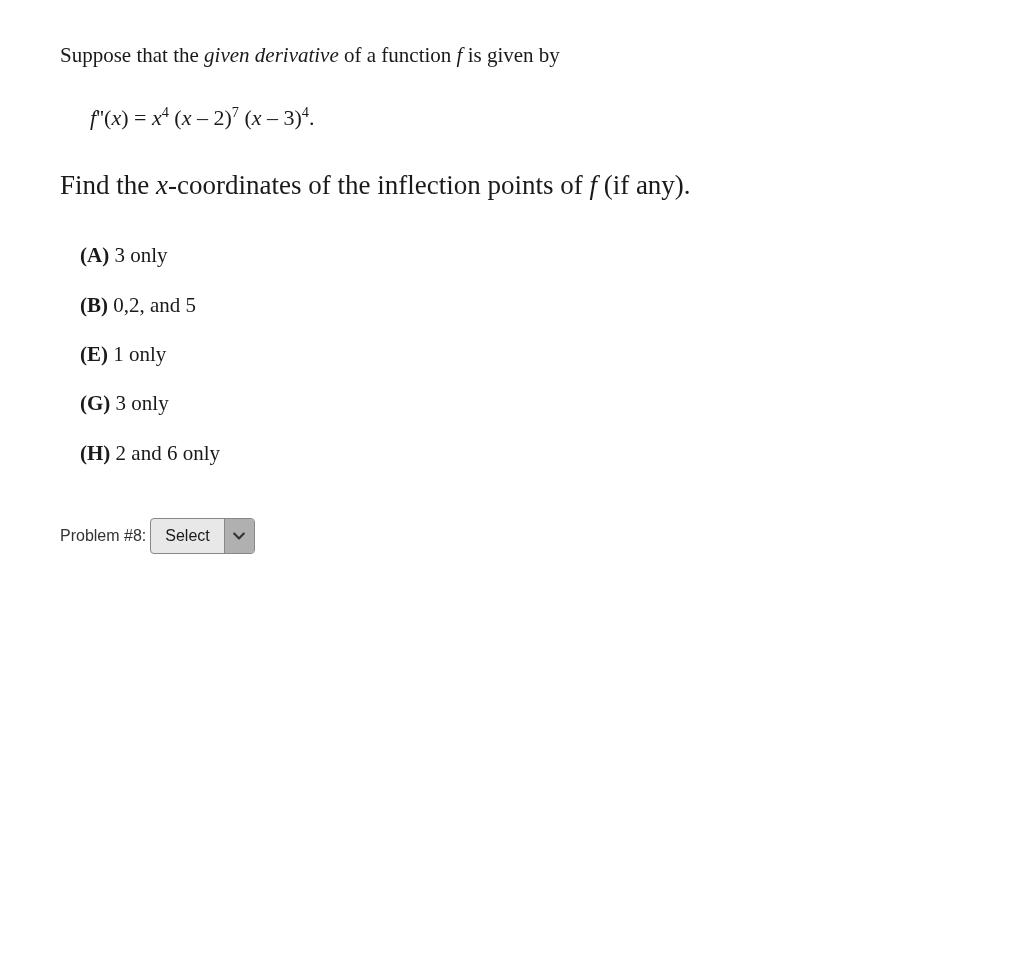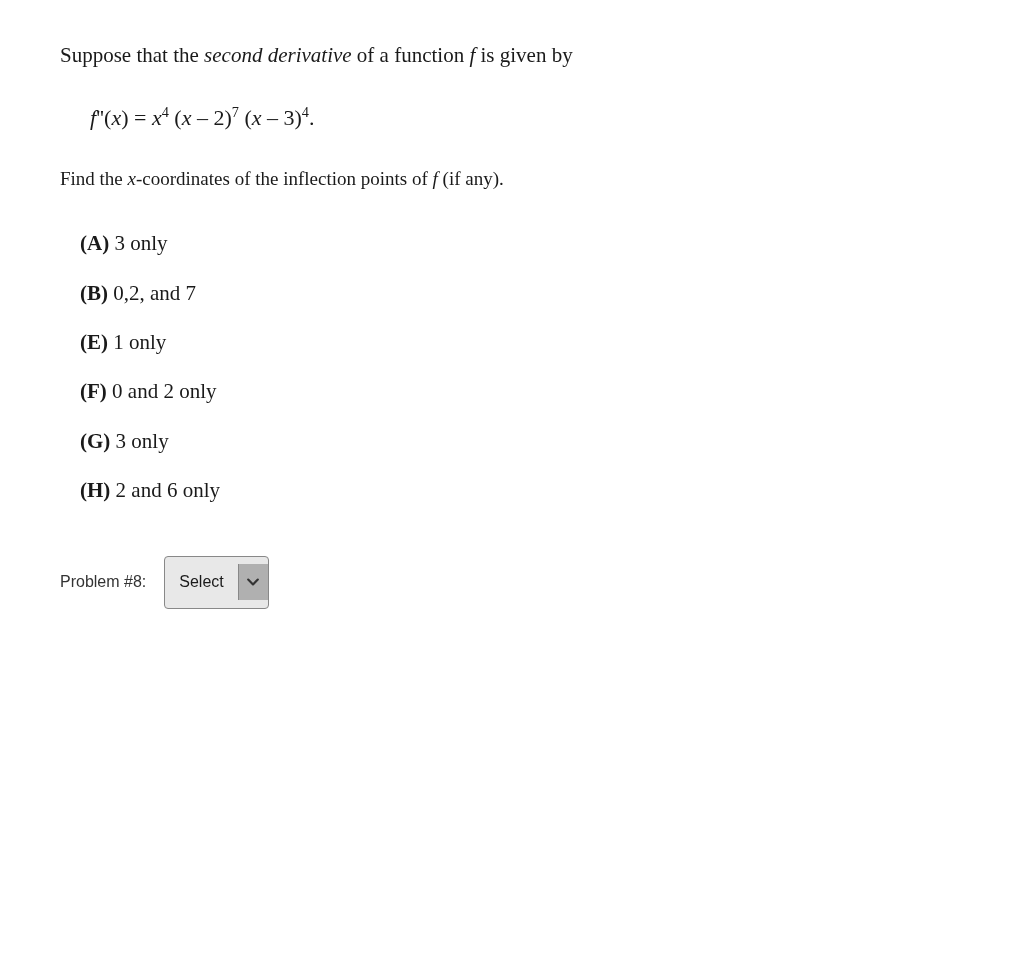--- a/index.html
+++ b/index.html
@@ -32,21 +32,21 @@
       margin: 0 0 30px 30px;
       font-size: 22px;
       line-height: 1.6;
     }
 
     .formula {
       display: inline-block;
     }
 
     .question-text {
-      font-size: 19px;
+      font-size: 27px;
       line-height: 1.5;
       margin-bottom: 36px;
     }
 
     .options-list {
       list-style: none;
       margin-left: 20px;
       margin-bottom: 50px;
     }
 
@@ -56,39 +56,39 @@
       line-height: 1.4;
     }
 
     .option-label {
       font-weight: bold;
     }
 
     .problem-footer {
       display: flex;
       align-items: center;
-      gap: 18px;
+      gap: 4px;
       margin-top: 20px;
       margin-left: 0px;
     }
 
     .problem-label {
       font-family: Arial, Helvetica, sans-serif;
       font-size: 16px;
       color: #333;
     }
 
     .select-wrapper {
       display: flex;
       align-items: center;
       border: 1.5px solid #888;
       border-radius: 4px;
       overflow: hidden;
       background: #e8e8e8;
-      height: 53px;
+      height: 36px;
     }
 
     .select-text {
       font-family: Arial, Helvetica, sans-serif;
       font-size: 16px;
       padding: 4px 14px;
       background: #e8e8e8;
       color: #1a1a1a;
       border: none;
       outline: none;
@@ -121,49 +121,45 @@
     .math-italic {
       font-style: italic;
     }
   </style>
 </head>
 <body>
 
 <div>
 
   <p class="intro-text">
-    Suppose that the <em>second derivative</em> of a function <span class="math-italic">f</span> is given by
+    Suppose that the <em>given derivative</em> of a function <span class="math-italic">f</span> is given by
   </p>
 
   <div class="formula-block">
     <span class="formula">
       <span class="math-italic">f</span>''(<span class="math-italic">x</span>) = <span class="math-italic">x</span><sup>4</sup> (<span class="math-italic">x</span> – 2)<sup>7</sup> (<span class="math-italic">x</span> – 3)<sup>4</sup>.
     </span>
   </div>
 
   <p class="question-text">
     Find the <span class="math-italic">x</span>-coordinates of the inflection points of <span class="math-italic">f</span> (if any).
   </p>
 
   <ul class="options-list">
     <li>
       <span class="option-label">(A)</span>
       <span> 3 only</span>
     </li>
     <li>
       <span class="option-label">(B)</span>
-      <span> 0,2, and 7</span>
+      <span> 0,2, and 5</span>
     </li>
     <li>
       <span class="option-label">(E)</span>
       <span> 1 only</span>
-    </li>
-    <li>
-      <span class="option-label">(F)</span>
-      <span> 0 and 2 only</span>
     </li>
     <li>
       <span class="option-label">(G)</span>
       <span> 3 only</span>
     </li>
     <li>
       <span class="option-label">(H)</span>
       <span> 2 and 6 only</span>
     </li>
   </ul>

